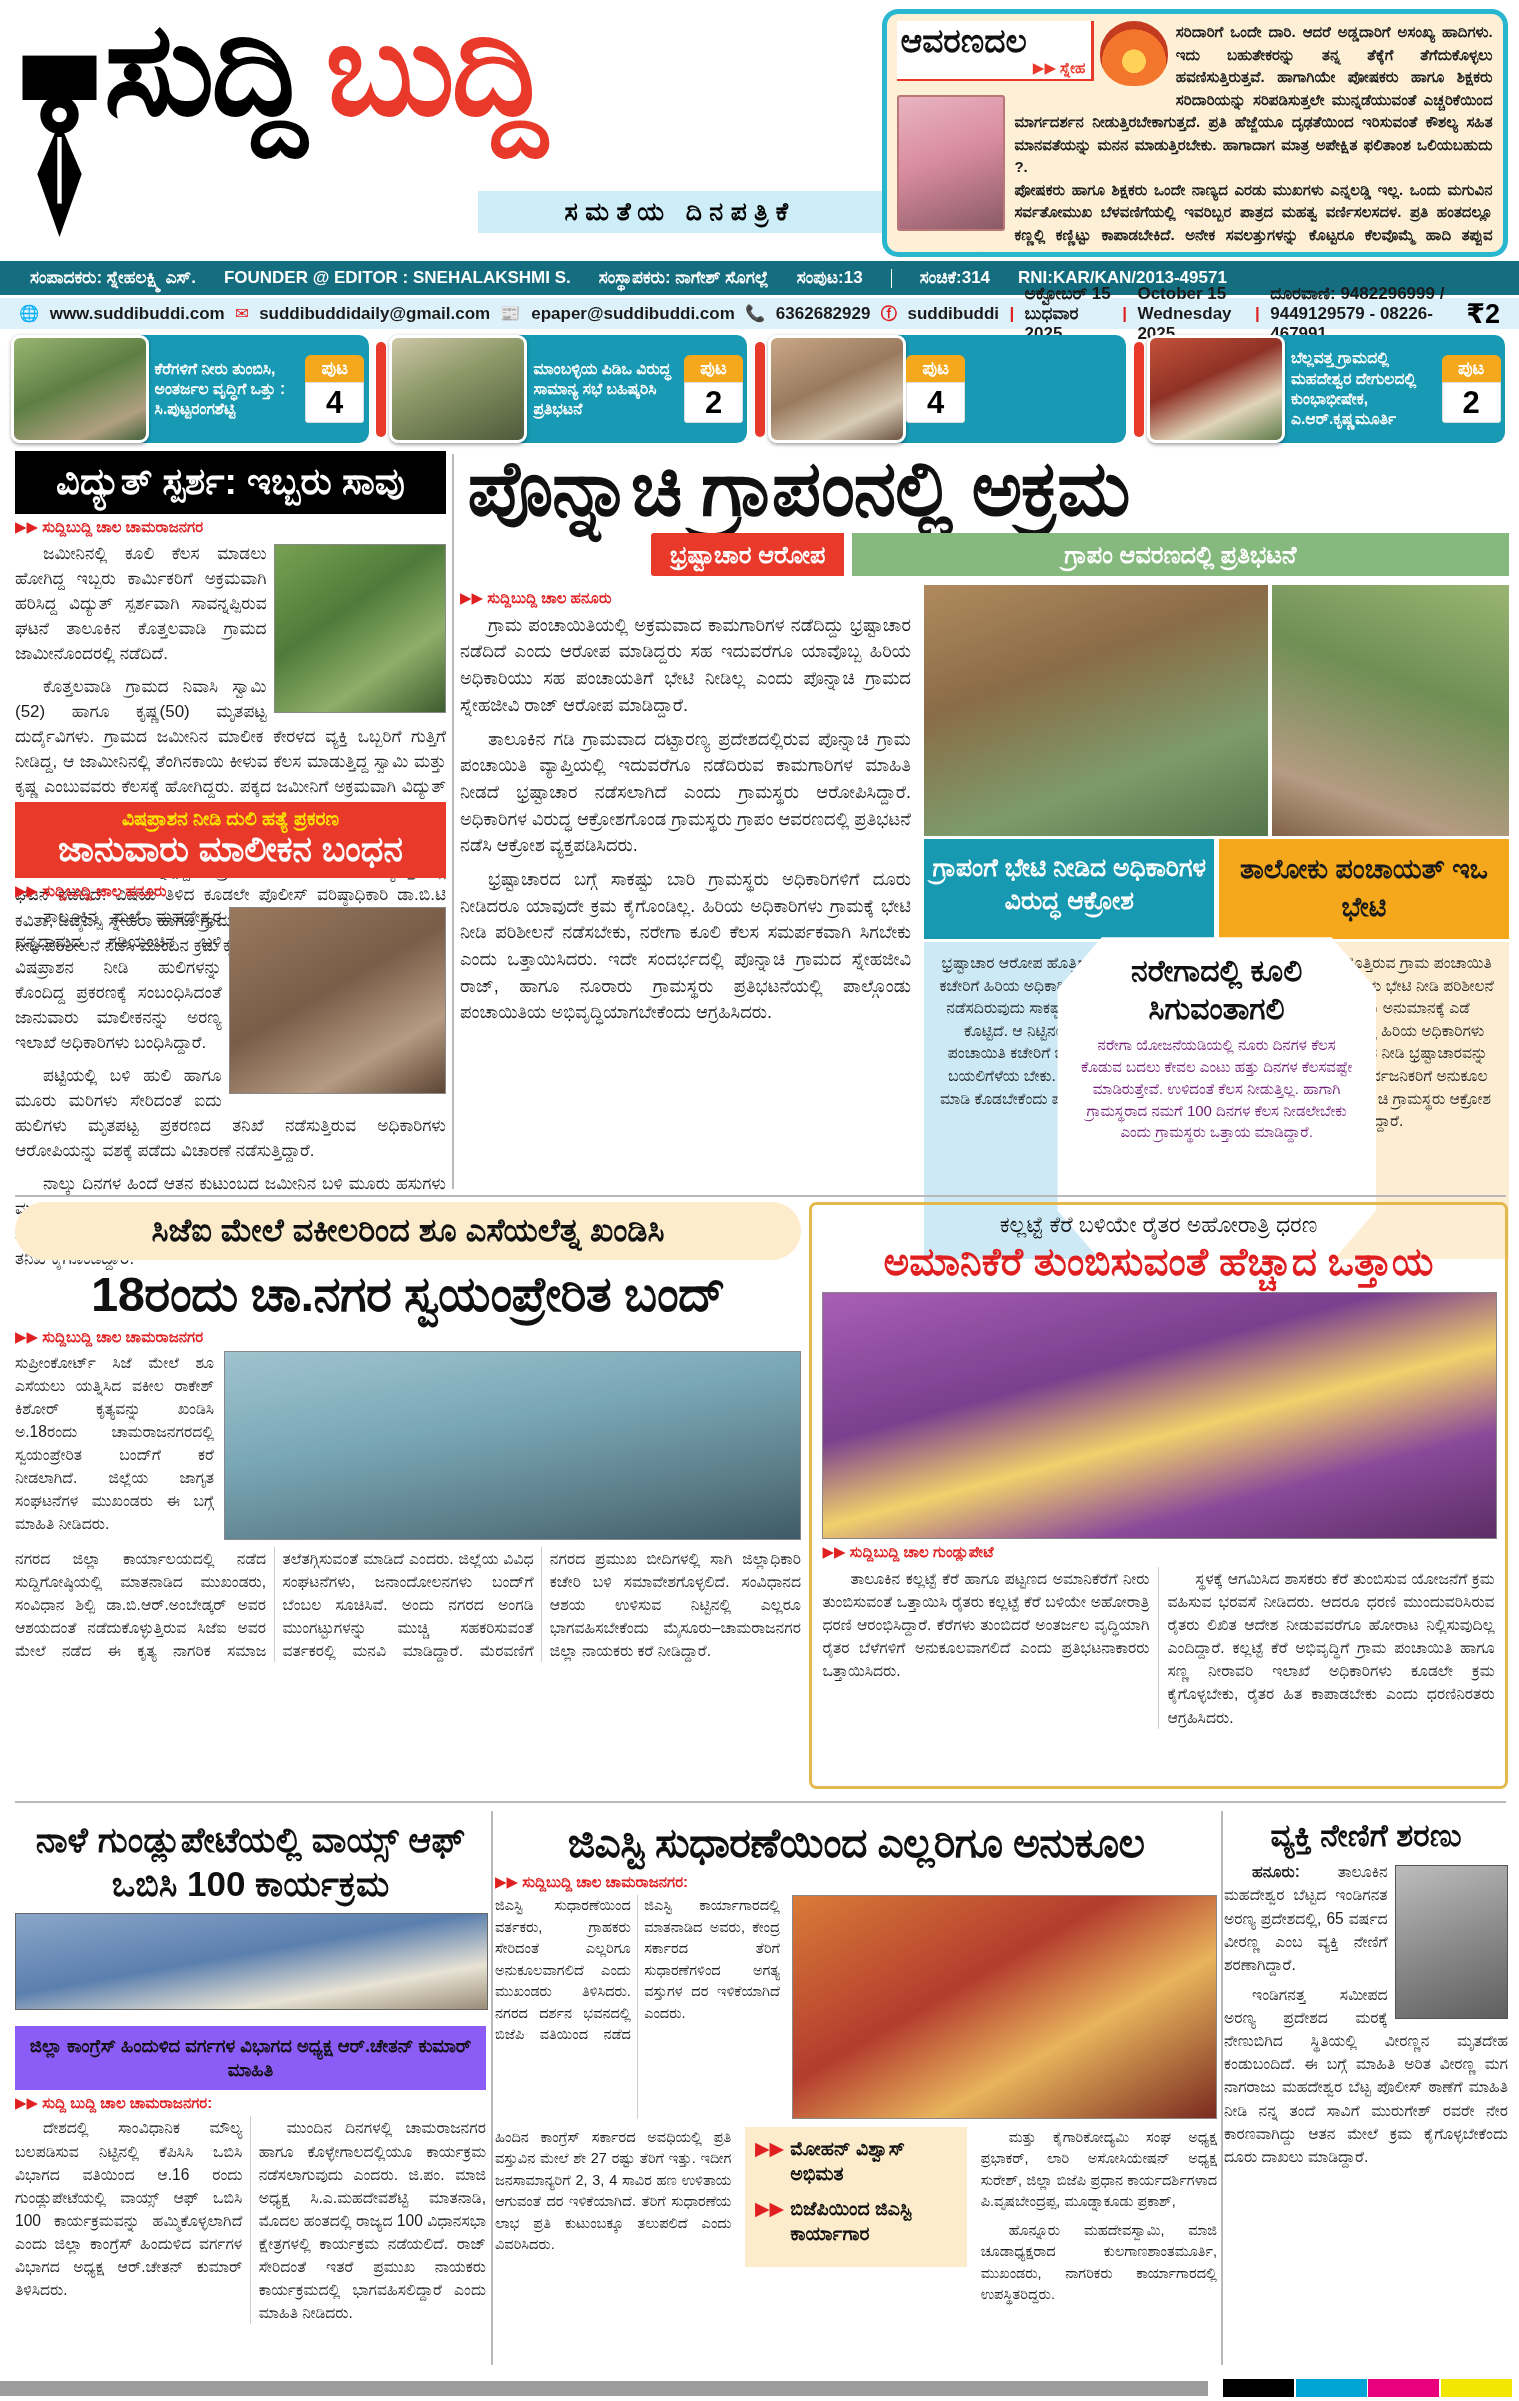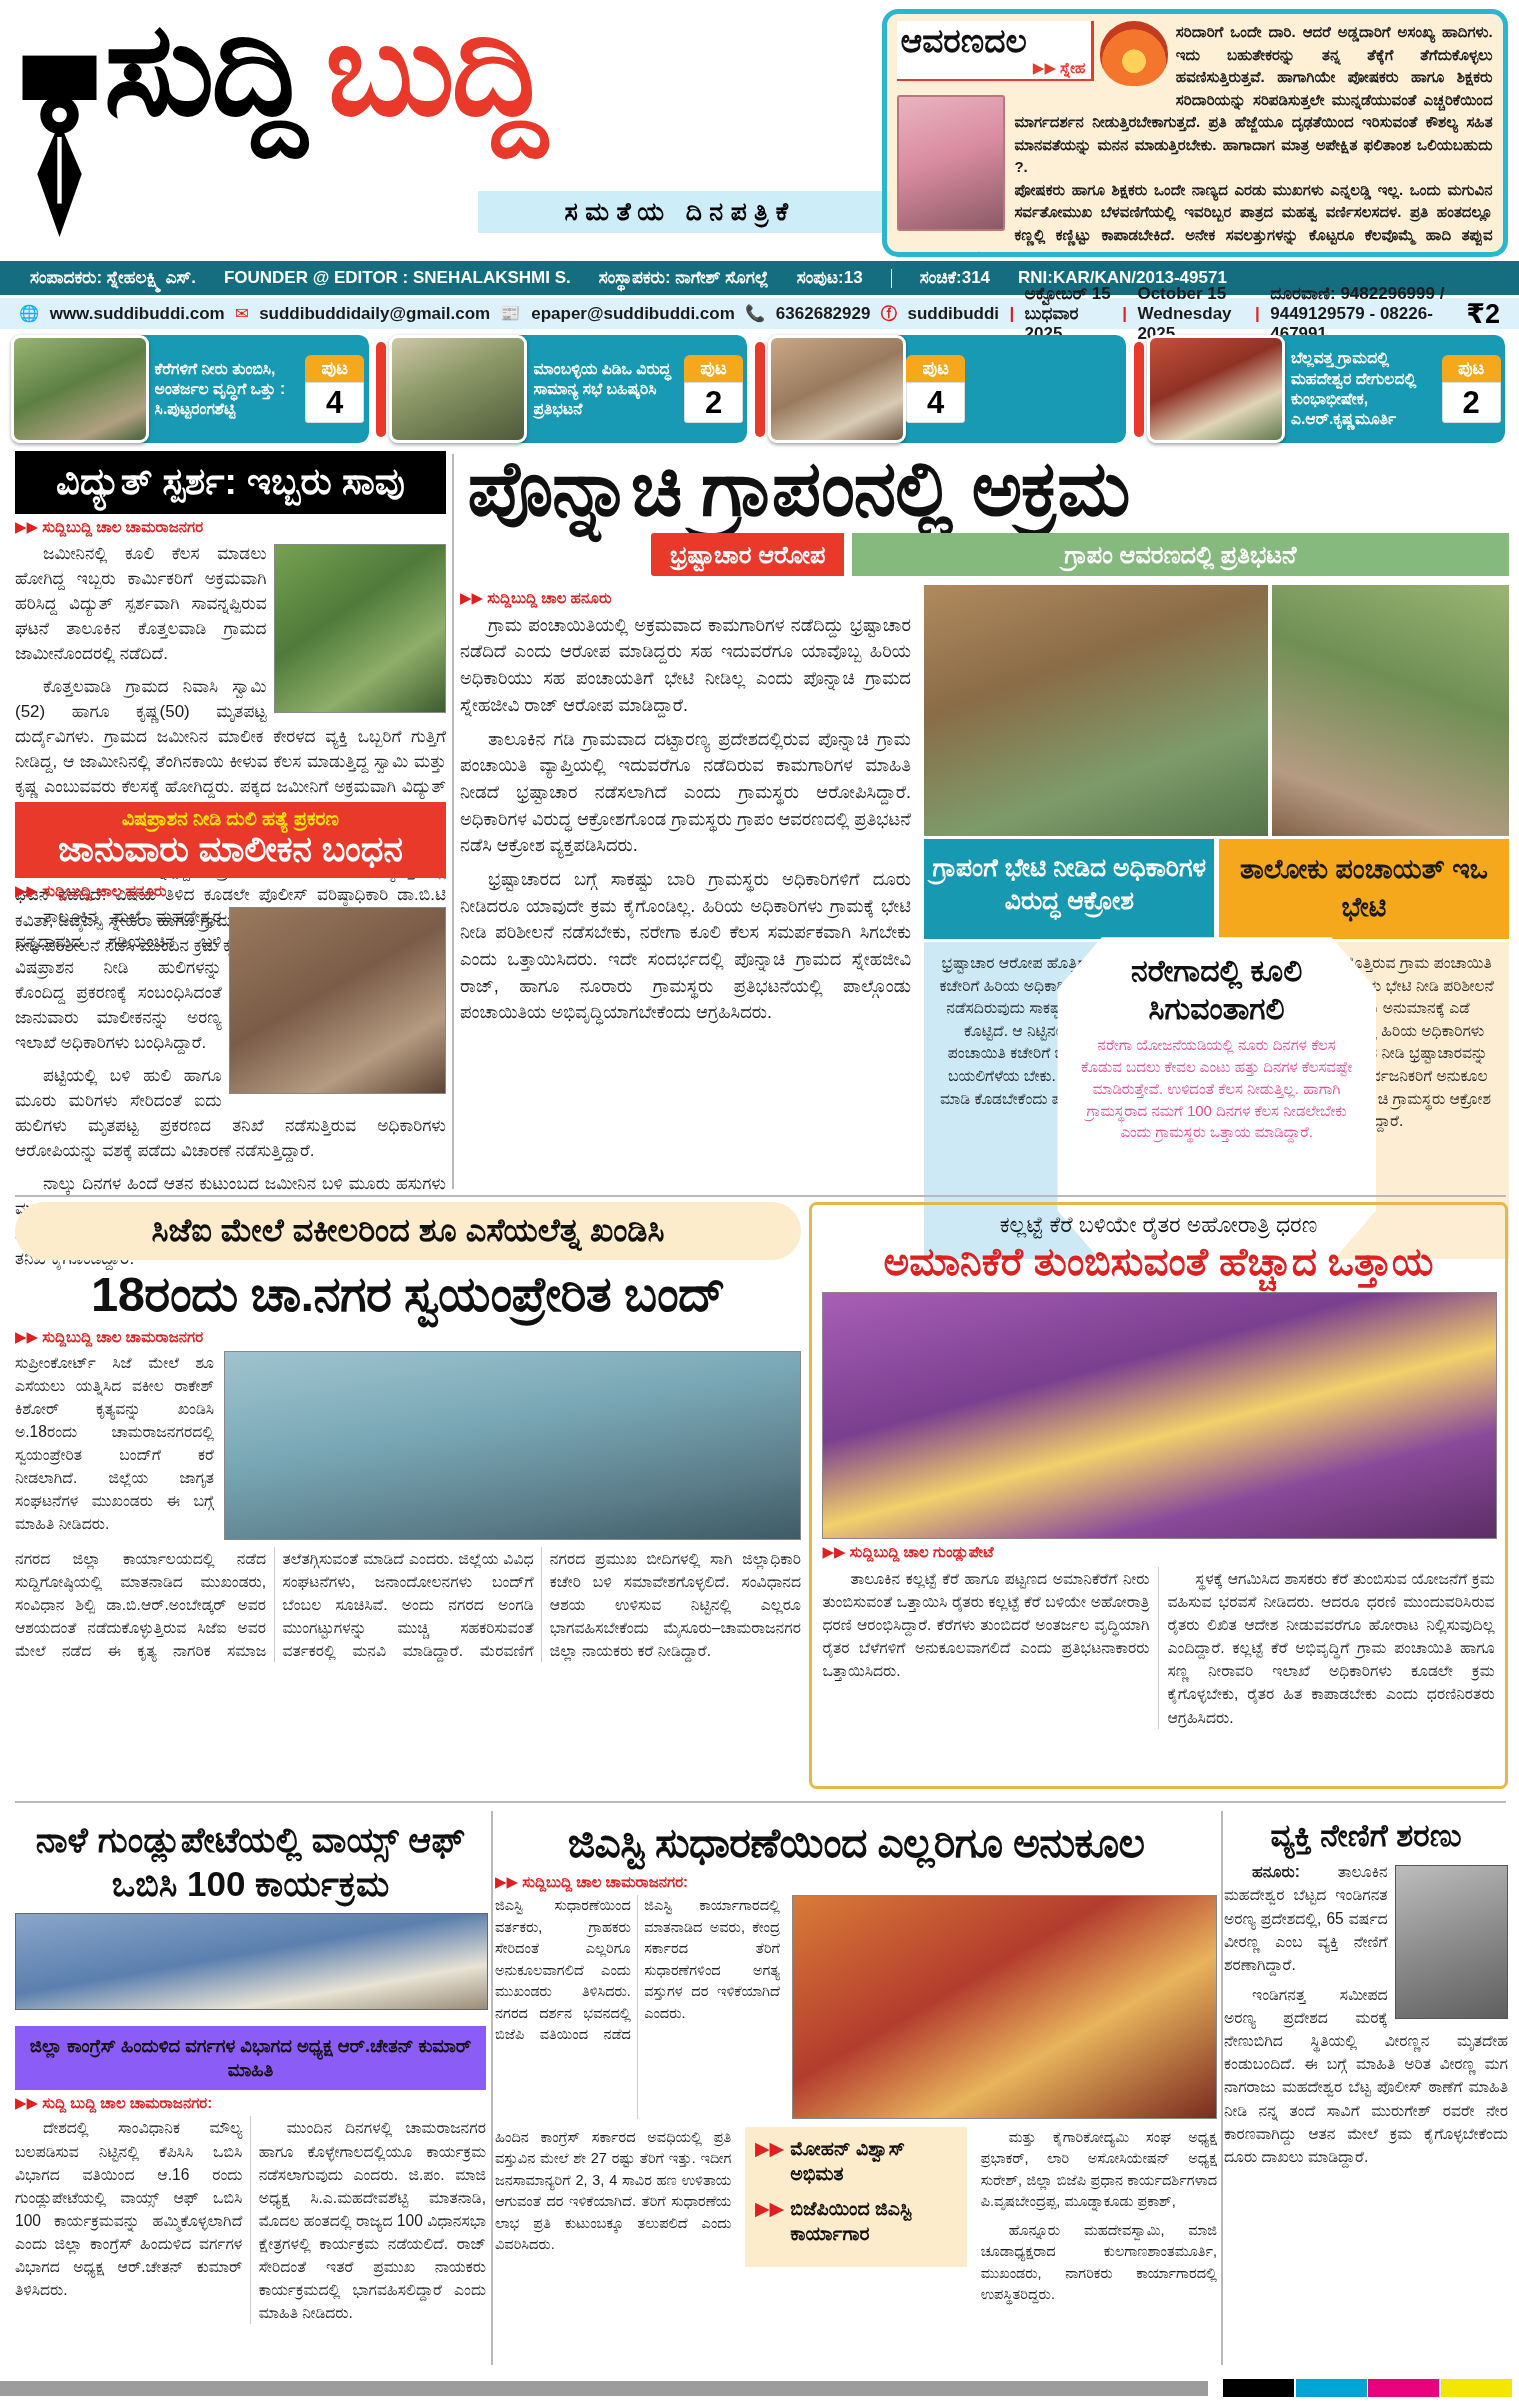--- a/index.html
+++ b/index.html
@@ -89,21 +89,21 @@
   .sub-teal{flex:1;background:#1899b2;color:#fff;font-size:25px;font-weight:bold;text-align:center;padding:12px 4.4px;line-height:1.3;}
   .sub-orange{flex:1;background:#f6a81c;color:#1a1a1a;font-size:27px;font-weight:bold;text-align:center;padding:12px 4.4px;line-height:1.4;}
   .panels{position:relative;display:flex;gap:4.4px;margin-top:3px;height:317px;}
   .panel-blue{flex:1;background:#cce9f5;padding:10.4px 12px;box-sizing:border-box;}
   .panel-orange{flex:1;background:#fdeed3;padding:10.4px 12px;box-sizing:border-box;}
   .panel-txt{font-size:15.6px;line-height:1.45;text-align:center;color:#222;}
   .hex{position:absolute;left:50%;top:-4.4px;transform:translateX(-50%);width:319px;height:325px;background:#fff;
        clip-path:polygon(14% 0,86% 0,100% 16%,100% 84%,86% 100%,14% 100%,0 84%,0 16%);
        padding:10.4px 22px;box-sizing:border-box;}
   .hex-title{font-size:30px;font-weight:bold;text-align:center;line-height:1.25;margin:4.4px 0 7.4px;}
-  .hex-body{font-size:15px;line-height:1.45;text-align:center;color:#ec4899;}
+  .hex-body{font-size:15px;line-height:1.45;text-align:center;color:#701a75;}
 
   
   .art-bandh{left:15px;top:1202px;width:786px;height:587px;}
   .kicker-pill{background:#fdeccc;border-radius:30px;text-align:center;font-size:32px;font-weight:bold;padding:10.4px 7.4px;}
   .bandh-head{font-size:49px;font-weight:bold;text-align:center;letter-spacing:-0.7px;margin:6px 0 1.5px;}
   .bandh-top{display:flex;gap:10.4px;margin-top:4.4px;}
   .bandh-intro{width:199px;flex:0 0 auto;}
   .b-photo{flex:1;height:187px;border:0.7px solid #888;
            background:linear-gradient(170deg,#9fc3cf 0%,#7aa7b5 40%,#5c7d8a 75%,#3e5a66 100%);}
   .bandh-cols{margin-top:7.4px;column-count:3;column-gap:16.3px;column-rule:0.7px solid #ccc;}

